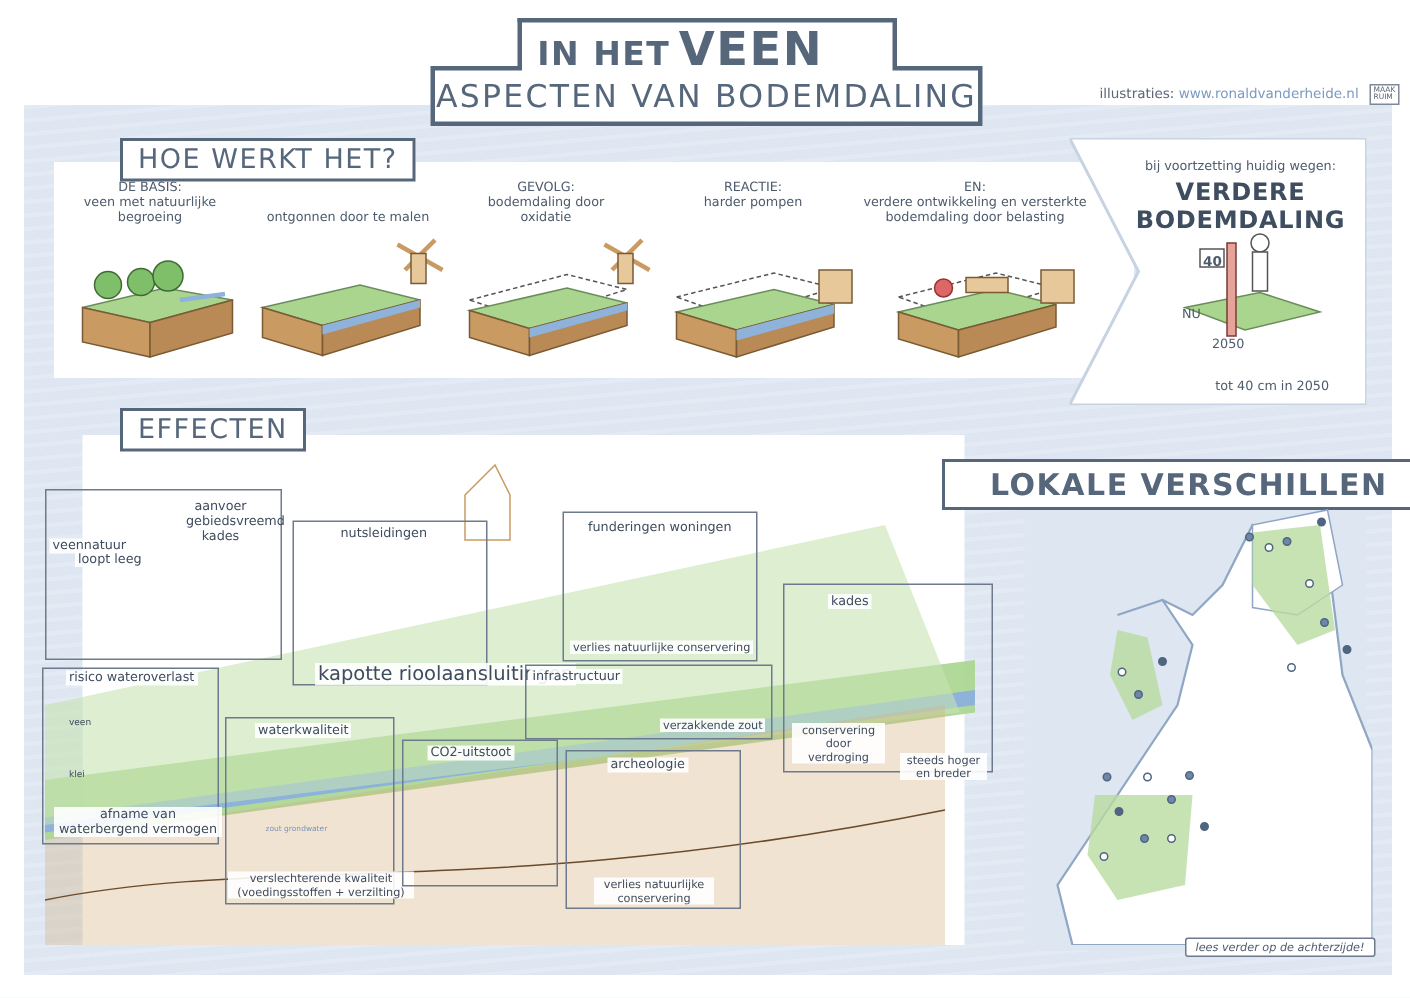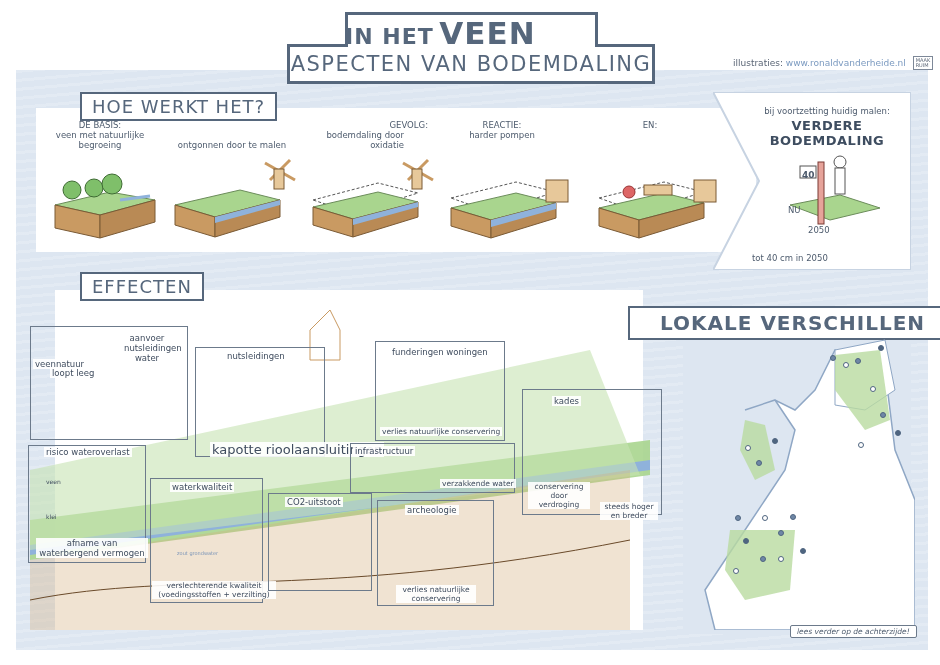--- a/index.html
+++ b/index.html
@@ -7,21 +7,21 @@
   body { font-family: "DejaVu Sans", sans-serif; color: #4a5a6e; position: relative; }
 
   .poster-bg { position: absolute; left: 16px; top: 70px; width: 912px; height: 580px; background: #dde6f1; }
   .poster-bg::before { content: ""; position: absolute; inset: 0;
     background: repeating-linear-gradient(175deg, rgba(255,255,255,0.18) 0 3px, rgba(0,0,0,0) 3px 9px); }
 
   
   .title-top { position: absolute; left: 345px; top: 12px; width: 253px; height: 44px; background: #fff; border: 3px solid #56677c; border-bottom: none; }
   .title-bottom { position: absolute; left: 287px; top: 44px; width: 368px; height: 40px; background: #fff; border: 3px solid #56677c; }
   .title-mask { position: absolute; left: 348px; top: 44px; width: 247px; height: 4px; background: #fff; }
-  .title-1 { position: absolute; left: 345px; top: 15px; width: 217px; font-family: "DejaVu Sans", sans-serif; font-weight: bold; color: #56677c; }
+  .title-1 { position: absolute; left: 345px; top: 15px; width: 217px; text-align: center; font-family: "DejaVu Sans", sans-serif; font-weight: bold; color: #56677c; }
   .title-1 .small { font-size: 22px; letter-spacing: 1px; }
   .title-1 .big { font-size: 31px; letter-spacing: 1px; }
   .title-2 { position: absolute; left: 287px; top: 52px; width: 368px; text-align: center; font-size: 21px; letter-spacing: 1.5px; color: #56677c; }
 
   .credit { position: absolute; left: 733px; top: 56px; font-size: 9px; color: #5b6676; }
   .credit .url { color: #7b9ac0; }
   .credit .logo { display: inline-block; border: 1px solid #7d8898; font-size: 5px; line-height: 5px; padding: 1px 2px; vertical-align: middle; margin-left: 4px; color: #5b6676; }
 
   
   .panel { position: absolute; background: #ffffff; }
@@ -73,30 +73,31 @@
 <div class="panel how-panel"></div>
 <div class="section-label" style="left:80px;top:92px;">HOE WERKT HET?</div>
 
 <div class="step" style="left:36px;">
   <div class="step-title">DE BASIS:</div>
   <div class="step-sub" style="width:100px;margin:0 auto;">veen met natuurlijke begroeing</div>
 </div>
 <div class="step" style="left:168px;top:140px;">
   <div class="step-sub">ontgonnen door te malen</div>
 </div>
-<div class="step" style="left:300px;text-align:right;">
+<div class="step" style="left:300px;">
   <div class="step-title">GEVOLG:</div>
   <div class="step-sub" style="width:80px;margin:0 auto;">bodemdaling door oxidatie</div>
 </div>
 <div class="step" style="left:438px;">
   <div class="step-title">REACTIE:</div>
   <div class="step-sub">harder pompen</div>
 </div>
 <div class="step" style="left:575px;width:150px;">
   <div class="step-title">EN:</div>
+  <div class="step-sub">verdere ontwikkeling en versterkte bodemdaling door belasting</div>
 </div>
 
 <div class="block" style="left:50px;top:170px;">
   <svg width="110" height="70" viewBox="0 0 110 70">
     <polygon points="5,35 60,22 105,30 50,45" fill="#a9d58e" stroke="#6b8c5a"></polygon>
     <polygon points="5,35 50,45 50,68 5,58" fill="#c99a62" stroke="#7a5a35"></polygon>
     <polygon points="50,45 105,30 105,52 50,68" fill="#b98a55" stroke="#7a5a35"></polygon>
     <circle cx="22" cy="20" r="9" fill="#7fbf6a" stroke="#3e6b33"></circle>
     <circle cx="44" cy="18" r="9" fill="#7fbf6a" stroke="#3e6b33"></circle>
     <circle cx="62" cy="14" r="10" fill="#7fbf6a" stroke="#3e6b33"></circle>
@@ -146,52 +147,52 @@
     <circle cx="35" cy="32" r="6" fill="#d66" stroke="#933"></circle>
     <rect x="100" y="20" width="22" height="22" fill="#e7c89a" stroke="#7a5a35"></rect>
   </svg>
 </div>
 
 <div class="arrow-panel">
   <svg width="198" height="178" style="position:absolute;left:0;top:0;">
     <polygon points="0,0 198,0 198,178 0,178 46,89" fill="#ffffff" stroke="#c7d3e2" stroke-width="2"></polygon>
   </svg>
 </div>
-<div class="small-text" style="position:absolute;left:752px;top:106px;width:150px;text-align:center;">bij voortzetting huidig malen:</div>
-<div class="callout-title" style="position:absolute;left:742px;top:118px;width:170px;font-size:13px;">VERDERE BODEMDALING</div>
+<div class="small-text" style="position:absolute;left:752px;top:106px;width:150px;text-align:center;">bij voortzetting huidig wegen:</div>
+<div class="callout-title" style="position:absolute;left:742px;top:118px;width:170px;font-size:16px;">VERDERE BODEMDALING</div>
 <div class="block" style="left:780px;top:150px;">
   <svg width="110" height="90" viewBox="0 0 110 90">
     <polygon points="10,55 60,45 100,58 50,70" fill="#a9d58e" stroke="#6b8c5a"></polygon>
     <rect x="38" y="12" width="6" height="62" fill="#e6a39a" stroke="#7a3a35"></rect>
     <circle cx="60" cy="12" r="6" fill="#fff" stroke="#555"></circle>
     <rect x="55" y="18" width="10" height="26" fill="#fff" stroke="#555"></rect>
     <rect x="20" y="16" width="16" height="12" fill="#fff" stroke="#555"></rect>
   </svg>
 </div>
 <div class="small-text" style="position:absolute;left:802px;top:170px;font-size:9px;font-weight:bold;">40</div>
 <div class="small-text" style="position:absolute;left:788px;top:205px;">NU</div>
 <div class="small-text" style="position:absolute;left:808px;top:225px;">2050</div>
-<div class="small-text" style="position:absolute;left:752px;top:253px;width:150px;text-align:left;">tot 40 cm in 2050</div>
+<div class="small-text" style="position:absolute;left:736px;top:253px;width:150px;text-align:right;">tot 40 cm in 2050</div>
 
 <div class="panel effects-panel"></div>
 <div class="section-label" style="left:80px;top:272px;">EFFECTEN</div>
 
 <svg style="position:absolute;left:30px;top:300px;" width="640" height="340">
   <polygon points="0,220 620,140 620,175 0,260" fill="#a9d58e" opacity="0.9"></polygon>
   <polygon points="0,245 620,160 620,170 0,255" fill="#8fb2db"></polygon>
   <polygon points="0,170 560,50 610,175 0,250" fill="#c6e3b3" opacity="0.6"></polygon>
   <polygon points="280,30 300,10 310,30 310,60 280,60" fill="#fff" stroke="#c99a62"></polygon>
   <polygon points="0,260 600,170 600,330 0,330" fill="#d4ae7d" opacity="0.35"></polygon>
   <path d="M0,300 C150,270 300,300 600,240" stroke="#6a4a2a" fill="none"></path>
 </svg>
 
 <div class="effect-box" style="left:30px;top:326px;width:158px;height:114px;"></div>
 <div class="effect-label" style="left:33px;top:328px;margin-top:31px;">veennatuur</div>
 <div class="effect-label" style="left:50px;top:368px;">loopt leeg</div>
-<div class="effect-label c" style="left:122px;top:333px;width:50px;">aanvoer nutsleidingen water</div>
+<div class="effect-label c" style="left:122px;top:333px;width:50px;">aanvoer gebiedsvreemd kades</div>
 
 <div class="effect-box" style="left:195px;top:347px;width:130px;height:110px;"></div>
 <div class="effect-label" style="left:225px;top:351px;">nutsleidingen</div>
 <div class="effect-label" style="left:210px;top:442px;font-size:13px;">kapotte rioolaansluitingen</div>
 
 <div class="effect-box" style="left:375px;top:341px;width:130px;height:100px;"></div>
 <div class="effect-label" style="left:390px;top:347px;">funderingen woningen</div>
 <div class="effect-label" style="left:380px;top:427px;font-size:7.5px;">verlies natuurlijke conservering</div>
 
 <div class="effect-box" style="left:522px;top:389px;width:140px;height:126px;"></div>
@@ -205,21 +206,21 @@
 <div class="effect-label" style="left:44px;top:513px;font-size:6px;background:none;">klei</div>
 <div class="effect-label c" style="left:36px;top:538px;width:112px;">afname van waterbergend vermogen</div>
 
 <div class="effect-box" style="left:150px;top:478px;width:113px;height:125px;"></div>
 <div class="effect-label" style="left:170px;top:482px;">waterkwaliteit</div>
 <div class="effect-label" style="left:175px;top:550px;font-size:5px;color:#7b95b8;background:none;">zout grondwater</div>
 <div class="effect-label c" style="left:152px;top:581px;width:124px;font-size:7.5px;">verslechterende kwaliteit (voedingsstoffen + verzilting)</div>
 
 <div class="effect-box" style="left:350px;top:443px;width:165px;height:50px;"></div>
 <div class="effect-label" style="left:353px;top:446px;">infrastructuur</div>
-<div class="effect-label" style="left:440px;top:479px;font-size:7.5px;">verzakkende water</div>
+<div class="effect-label" style="left:440px;top:479px;font-size:7.5px;">verzakkende zout</div>
 
 <div class="effect-box" style="left:268px;top:493px;width:104px;height:98px;"></div>
 <div class="effect-label" style="left:285px;top:497px;">CO2-uitstoot</div>
 
 <div class="effect-box" style="left:377px;top:500px;width:117px;height:106px;"></div>
 <div class="effect-label" style="left:405px;top:505px;">archeologie</div>
 <div class="effect-label c" style="left:396px;top:585px;width:80px;font-size:7.5px;">verlies natuurlijke conservering</div>
 
 <div class="panel map-panel"></div>
 <div class="section-label" style="left:628px;top:306px;font-size:20px;padding:3px 30px;font-weight:bold;">LOKALE VERSCHILLEN</div>

